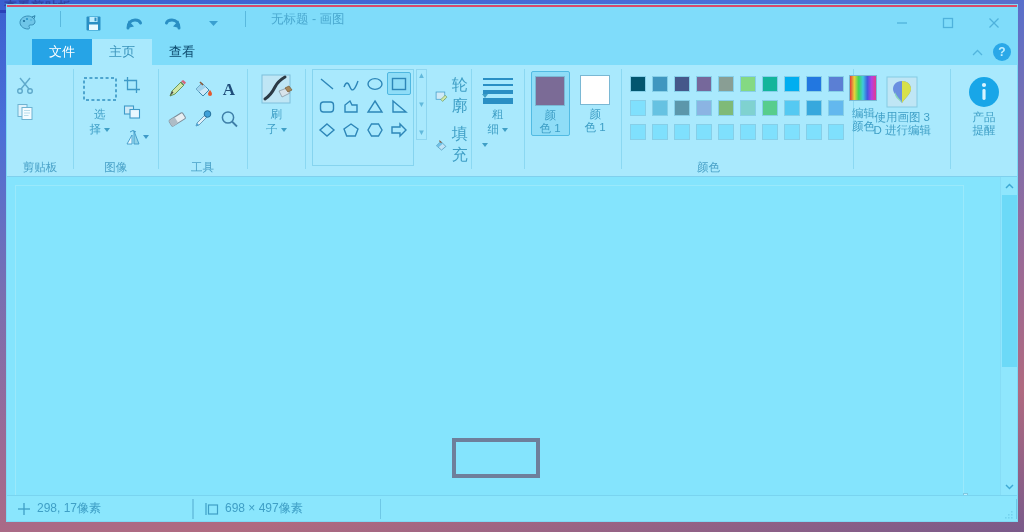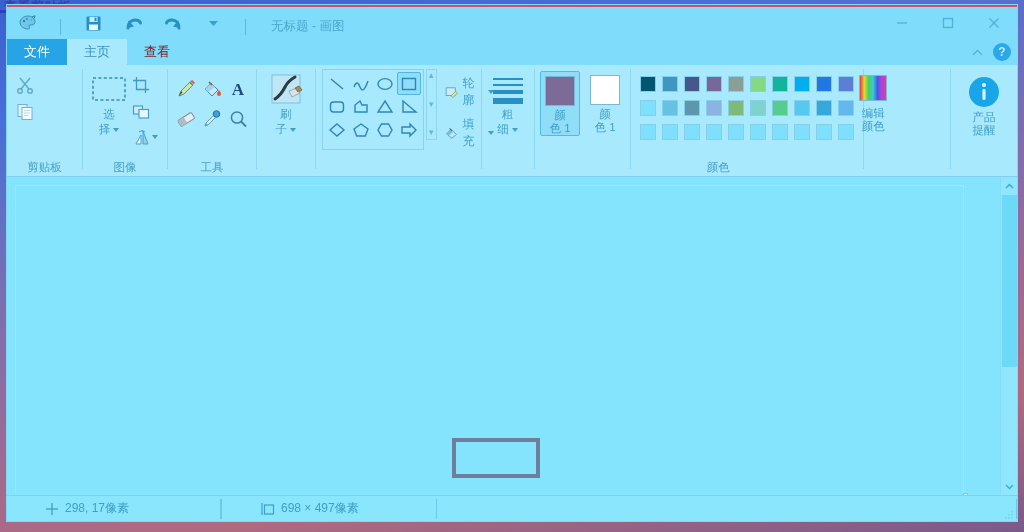--- a/index.html
+++ b/index.html
@@ -32,41 +32,41 @@
     display: flex; flex-direction: column;
     overflow: hidden;
   }
   .win-topline { height:2px; background:#d94a6a; }
 
   
   .titlebar {
     height: 32px; display: flex; align-items: center;
     background: #7fdcfa; position: relative; flex: none;
   }
-  .qat { display:flex; align-items:flex-end; gap:14px; padding-left:8px; }
+  .qat { display:flex; align-items:flex-start; gap:14px; padding-left:8px; }
   .qat-icon {
     width: 26px; height: 24px; display:flex; align-items:center; justify-content:center;
     cursor: default;
   }
   .sep-v { width:1px; height:16px; background:#59b9de; margin:0 5px; }
   .title-text {
     font-size: 12.5px; color: #4aa8cf; margin-left: 6px; white-space:nowrap;
   }
   .wincontrols { position:absolute; right:0; top:0; height:32px; display:flex; }
   .wc { width:46px; height:32px; display:flex; align-items:center; justify-content:center; }
   .wc svg { display:block; }
 
   
   .tabstrip {
     height: 26px; display: flex; align-items: flex-start;
-    background: #7fdcfa; position: relative; flex:none;
+    background: #7fdcfa; position: relative; flex:none;padding-left:25px;
   }
   .tab {
     height: 26px; padding: 0 17px; display:flex; align-items:center;
-    font-size: 13px; color: #7f1d1d; background: transparent;
+    font-size: 13px; color: #0c4a6e; background: transparent;
   }
   .tab.file { background: #26a4e6; color:#ffffff; font-weight: normal; }
   .tab.active { background: #a9e9fd; color:#3a93bb; }
   .tab-right { position:absolute; right:6px; bottom:4px; display:flex; align-items:center; gap:8px; }
   .chev-up { width:16px; height:16px; display:flex;align-items:center;justify-content:center; }
   .help-btn {
     width:18px;height:18px;border-radius:50%;background:#2aa8e8;color:#bfeeff;
     font-size:12px; display:flex;align-items:center;justify-content:center; font-weight:bold;
   }
 
@@ -101,21 +101,21 @@
     border:1px solid #86d4ef; background:#a9e9fd; padding:2px;
     display:grid; grid-template-columns:repeat(4,24px); grid-auto-rows:23px;
   }
   .shape-cell { display:flex;align-items:center;justify-content:center; }
   .shape-cell.sel { background:#8fddf7; border:1px solid #4fb7e0; border-radius:2px;}
   .gal-scroll { display:flex; flex-direction:column; justify-content:space-between; width:13px; height:71px; margin-left:2px;
      border:1px solid #8ed6f0; align-items:center; padding:2px 0;}
   .gal-arrow { font-size:8px; color:#62b9dc; line-height:8px;}
 
   .oc-col { display:flex; flex-direction:column; gap:7px; padding:6px 0 0 8px; }
-  .oc-item { display:flex; align-items:center; gap:4px; font-size:12px; color:#3f9fc6; }
+  .oc-item { display:flex; align-items:center; gap:4px; font-size:16px; color:#3f9fc6; }
 
   .size-ico { display:flex; flex-direction:column; gap:4px; align-items:center; padding-top:4px;}
   .size-ico i { display:block; background:#2a8fc4; }
 
   .color-btn { display:flex; flex-direction:column; align-items:center; width:42px; padding-top:4px; }
   .color-btn.sel { background:#8fddf7; border:1px solid #52bbe3; border-radius:2px; }
   .color-sw { width:30px;height:30px;border:1px solid #7ab8d4; }
   .color-cap { font-size:11.5px; color:#3f9fc6; text-align:center; line-height:13px; margin-top:3px;}
 
   .palette { display:grid; grid-template-columns:repeat(10,22px); grid-auto-rows:24px; padding-top:3px;}
@@ -139,21 +139,21 @@
     display:flex; flex-direction:column; align-items:center; flex:none; position:relative;
   }
   .vs-arrow { width:17px;height:17px; display:flex;align-items:center;justify-content:center; color:#3fa9d4; font-size:9px;}
   .vs-thumb { position:absolute; left:1px; width:15px; top:18px; height:172px; background:#6cd9f7; }
 
   
   .statusbar {
     height: 26px; background:#8ae6fd; display:flex; align-items:center;
     border-top:1px solid #79d4f0; flex:none; font-size:12px; color:#3f9fc6;
   }
-  .st-cell { display:flex; align-items:center; gap:6px; padding:0 10px; height:26px;margin-left:28px; }
+  .st-cell { display:flex; align-items:center; gap:6px; padding:0 10px; height:26px; }
   .st-div { width:1px; height:20px; background:#6ec8e6; }
   .st-spacer { flex:1; }
   .zoomctl { display:flex; align-items:center; gap:8px; padding-right:16px; }
   .zbtn { width:15px;height:15px;border:1.5px solid #4fb3dd; border-radius:50%; display:flex;align-items:center;justify-content:center;
           color:#4fb3dd; font-size:11px; line-height:1;}
   .ztrack { width:116px; height:3px; background:#5fc4e6; position:relative; }
   .zthumb { position:absolute; left:52px; top:-7px; width:12px;height:17px; background:#35b7e8;
             clip-path: polygon(0 0,100% 0,100% 66%,50% 100%,0 66%); }
   .grip { position:absolute; right:3px; bottom:2px; width:10px; height:10px; opacity:.5;}
 </style>
@@ -610,20 +610,34 @@
           </div>
           <div class="big-lbl">编辑</div>
           <div class="big-lbl" style="margin-top:0">颜色</div>
         </div>
       </div>
       <div class="group-label" style="padding-right:58px">颜色</div>
     </div>
     <div class="group-div"></div>
 
     <div class="group" style="width:96px">
+      <div class="group-body" style="justify-content:center;padding-top:8px">
+        <div class="big-btn" style="width:92px">
+          <div class="big-ico">
+            <svg width="34" height="34" viewBox="0 0 34 34">
+              <rect x="2" y="2" width="30" height="30" fill="#bfe6f5" stroke="#86cbe3" stroke-width="1"></rect>
+              <path d="M17 6 C11 6 8 10 8 14 c0 5 6 9 9 14 3-5 9-9 9-14 0-4-3-8-9-8z" fill="#6a8fe0"></path>
+              <path d="M17 6 C17 6 17 28 17 28 c3-5 9-9 9-14 0-4-3-8-9-8z" fill="#d7e14a"></path>
+              <path d="M10 17 c2 6 7 8 7 11 -4-4-8-6-7-11z" fill="#8ad6b8"></path>
+            </svg>
+          </div>
+          <div class="big-lbl">使用画图 3</div>
+          <div class="big-lbl" style="margin-top:0">D 进行编辑</div>
+        </div>
+      </div>
       <div class="group-label"></div>
     </div>
     <div class="group-div"></div>
 
     <div class="group" style="width:66px">
       <div class="group-body" style="justify-content:center;padding-top:8px">
         <div class="big-btn" style="width:60px">
           <div class="big-ico">
             <svg width="34" height="34" viewBox="0 0 34 34">
               <circle cx="17" cy="17" r="15" fill="#18a6e8"></circle>

